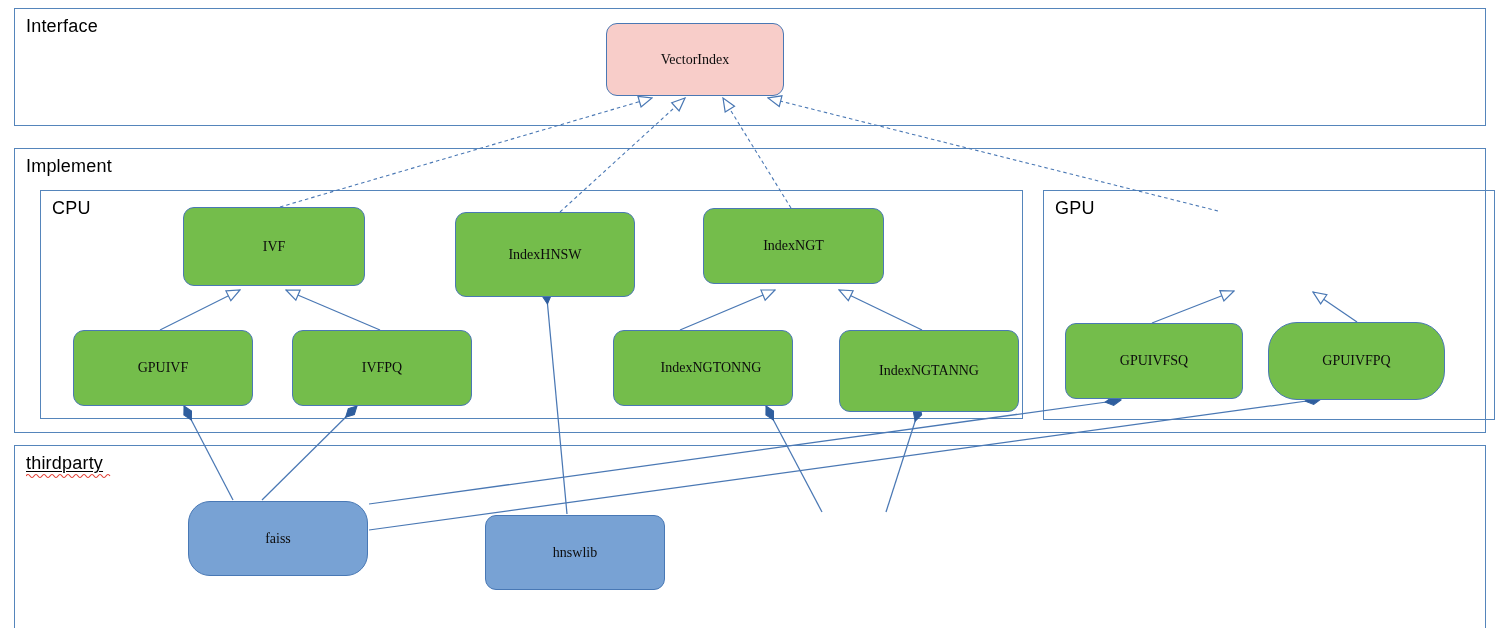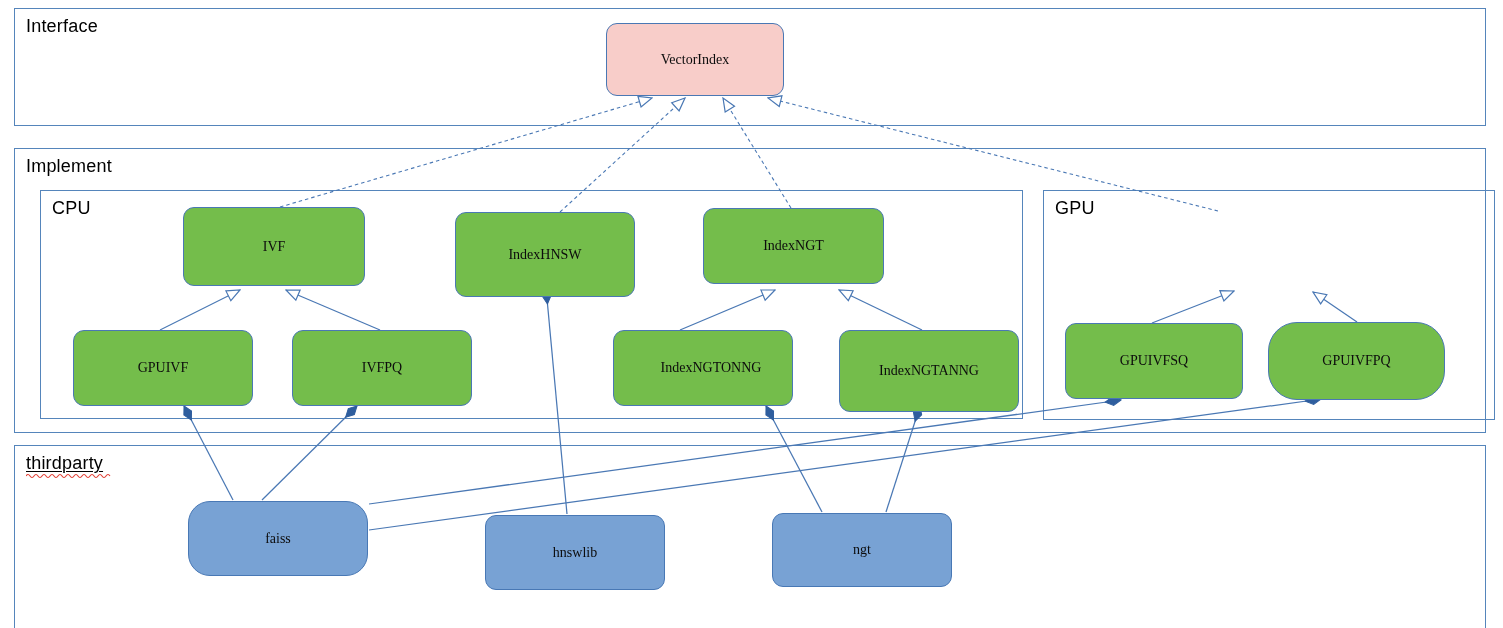--- a/index.html
+++ b/index.html
@@ -140,17 +140,14 @@
   <div class="node impl" style="left:1268px;top:322px;width:177px;height:78px;border-radius:29px;">
       <span>GPUIVFPQ</span>
     </div>
 
   <div class="node lib" style="left:188px;top:501px;width:180px;height:75px;border-radius:22px;">
       <span>faiss</span>
     </div>
   <div class="node lib" style="left:485px;top:515px;width:180px;height:75px;">
       <span>hnswlib</span>
     </div>
-  <div class="node lib" style="left:772px;top:513px;width:180px;height:74px;">
-      <span>ngt</span>
-    </div>
 
 </div>
 
 </body></html>

